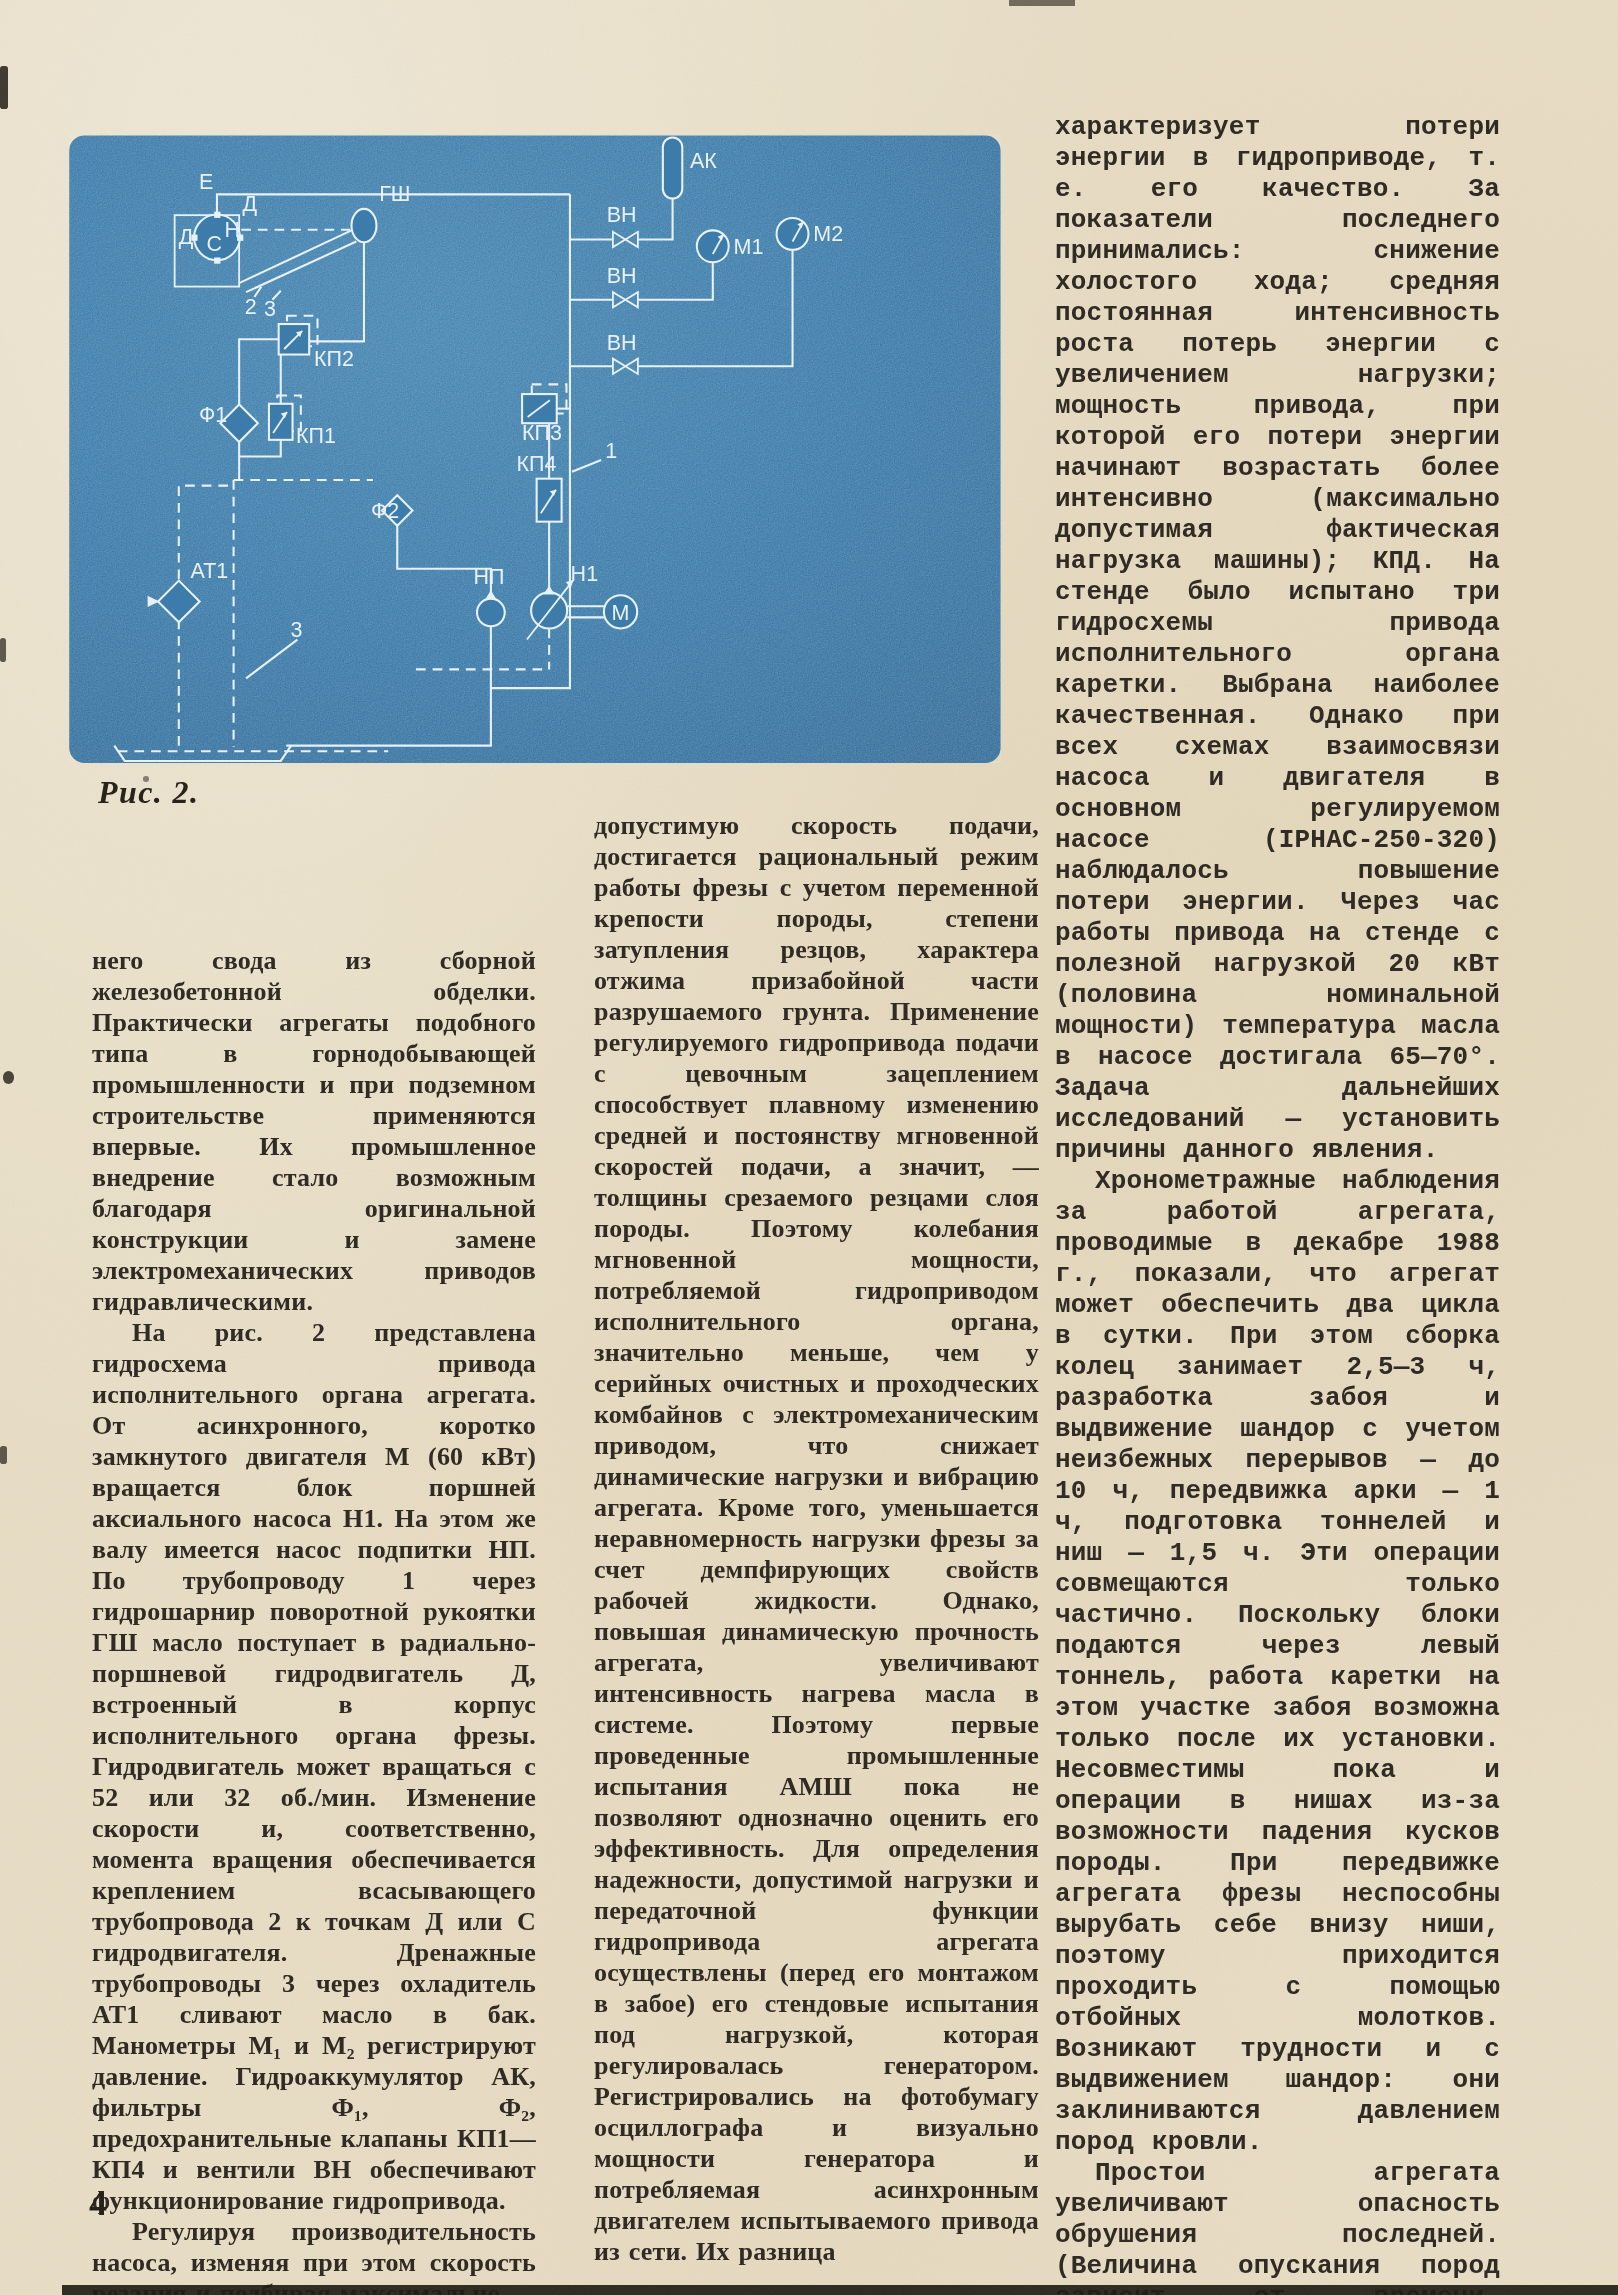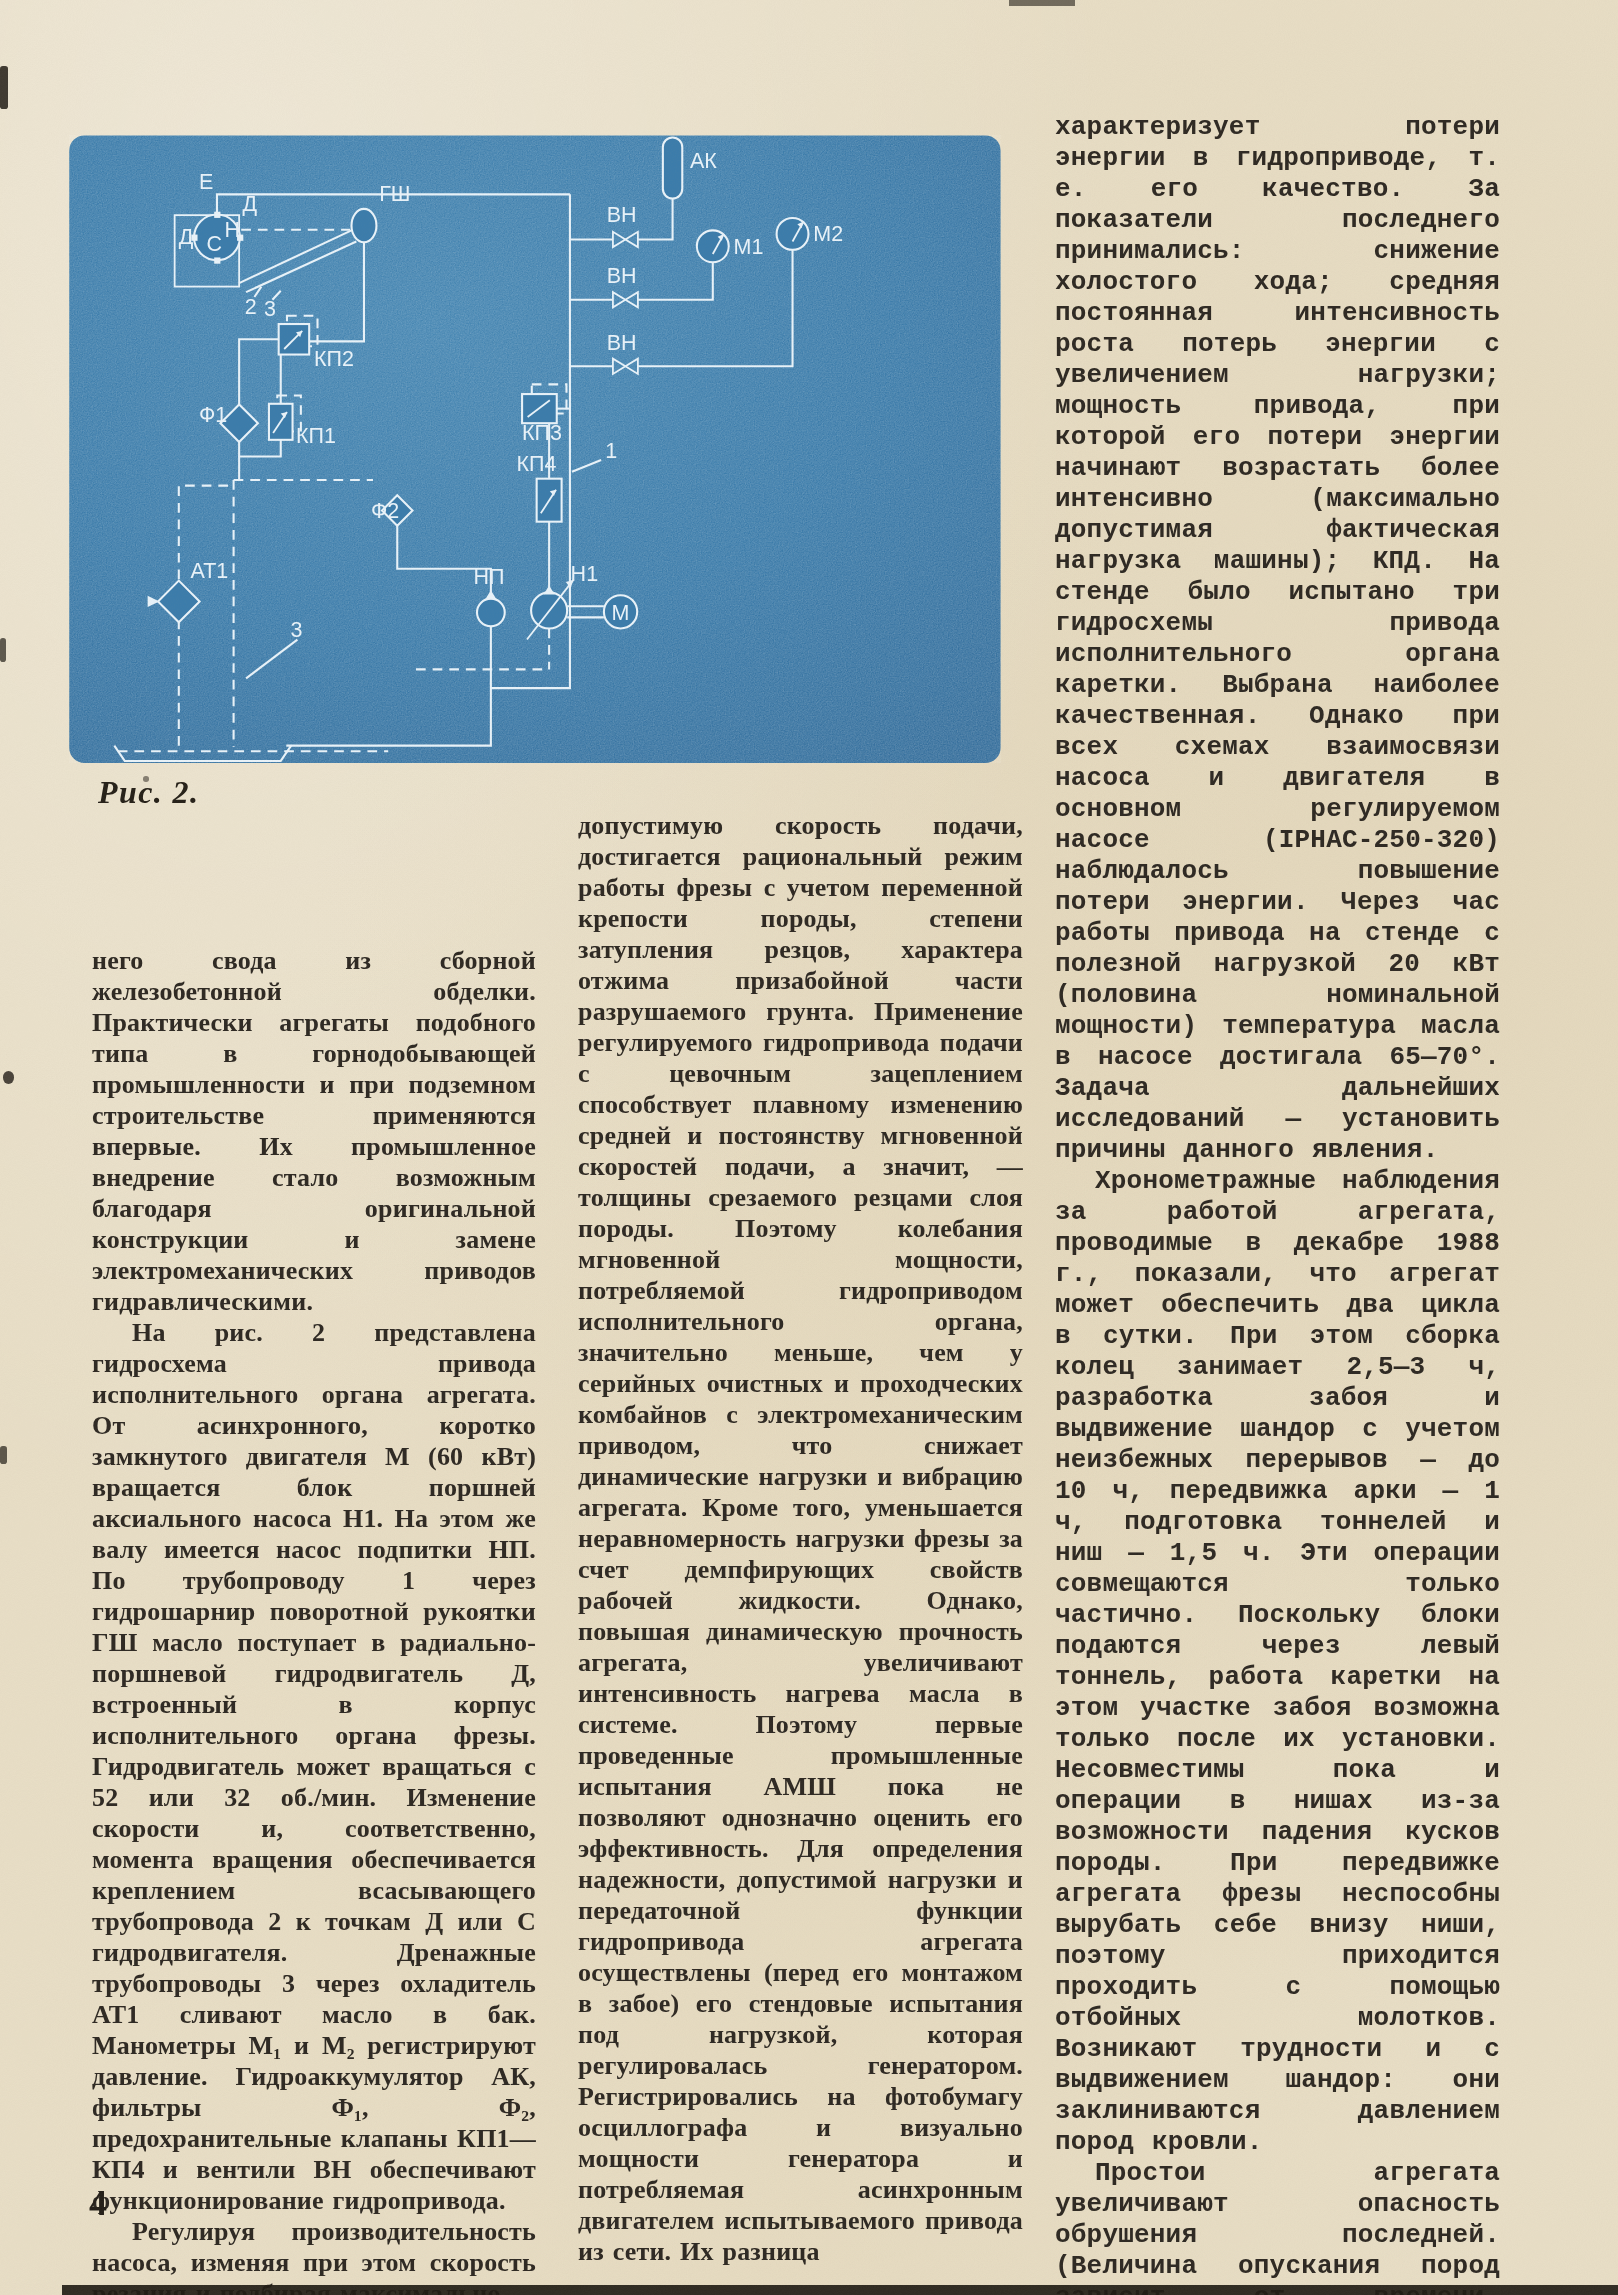--- a/index.html
+++ b/index.html
@@ -21,21 +21,21 @@
   }
   .col{
     position:absolute;
     font-size:26px;line-height:31px;font-weight:bold;
     text-align:justify;letter-spacing:0.2px;word-spacing:2.1px;
     color:#2e2923;
   }
   .col p{margin:0;padding:0;}
   .col p.ind{text-indent:40px;}
   #col-left{left:92px;top:945px;width:444px;}
-  #col-middle{left:578px;top:810px;width:445px;}
+  #col-middle{left:594px;top:810px;width:445px;}
   #col-right{left:1055px;top:112px;width:445px;font-family:Liberation Mono, monospace;}
   .pageno{
     position:absolute;left:89px;top:2182px;
     font-size:36px;font-weight:bold;color:#241f18;
   }
   .artifact{position:absolute;background:#211c15;pointer-events:none;}
   svg text{fill:#e9f3fa;font-family:"Liberation Sans","DejaVu Sans",sans-serif;font-size:31px;}
   .schem{stroke:#e9f3fa;stroke-width:3;fill:none;}
   .schem-thin{stroke:#e9f3fa;stroke-width:2.6;fill:none;}
   .dash{stroke:#e9f3fa;stroke-width:3;fill:none;stroke-dasharray:14 10;}

